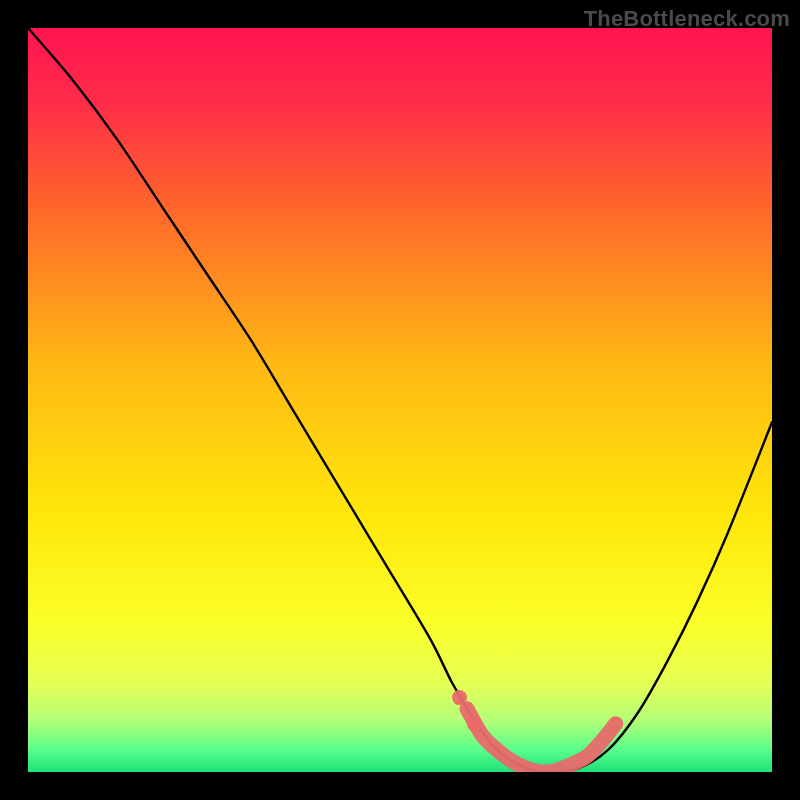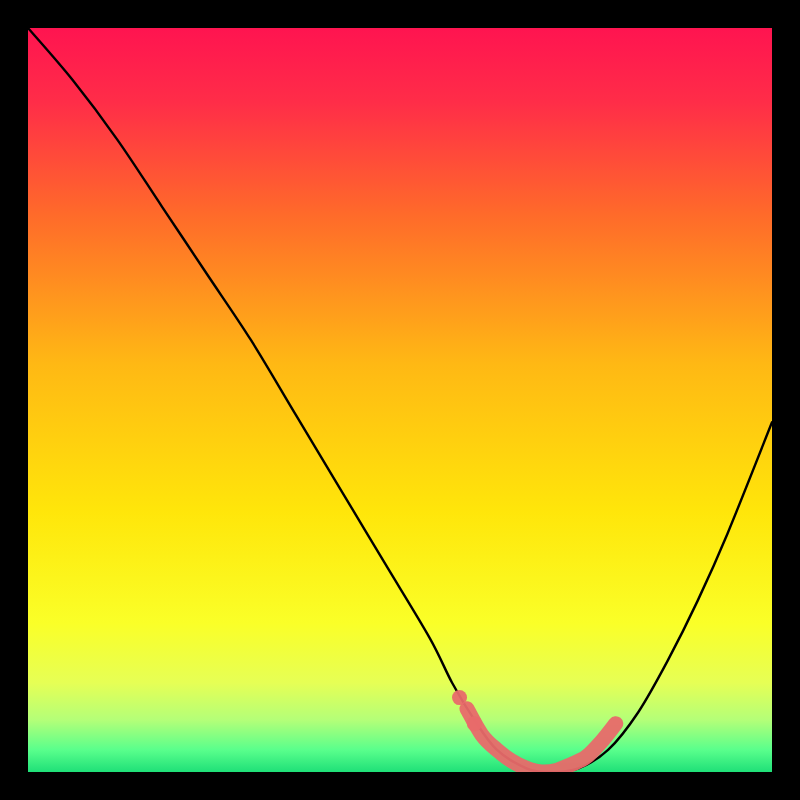--- a/index.html
+++ b/index.html
@@ -37,20 +37,21 @@
   .plot svg {
     display: block;
     width: 100%;
     height: 100%;
   }
 </style>
 </head>
 <body>
 
 <div class="stage">
+  <div class="watermark">TheBottleneck.com</div>
   <div class="plot">
     <svg viewBox="0 0 744 744" preserveAspectRatio="none">
       <defs>
         <linearGradient id="bg-grad" x1="0" y1="0" x2="0" y2="1">
             <stop offset="0%" stop-color="#ff1450"></stop>
             <stop offset="10%" stop-color="#ff2d48"></stop>
             <stop offset="25%" stop-color="#ff6a2a"></stop>
             <stop offset="45%" stop-color="#ffb814"></stop>
             <stop offset="65%" stop-color="#ffe60a"></stop>
             <stop offset="80%" stop-color="#faff28"></stop>

